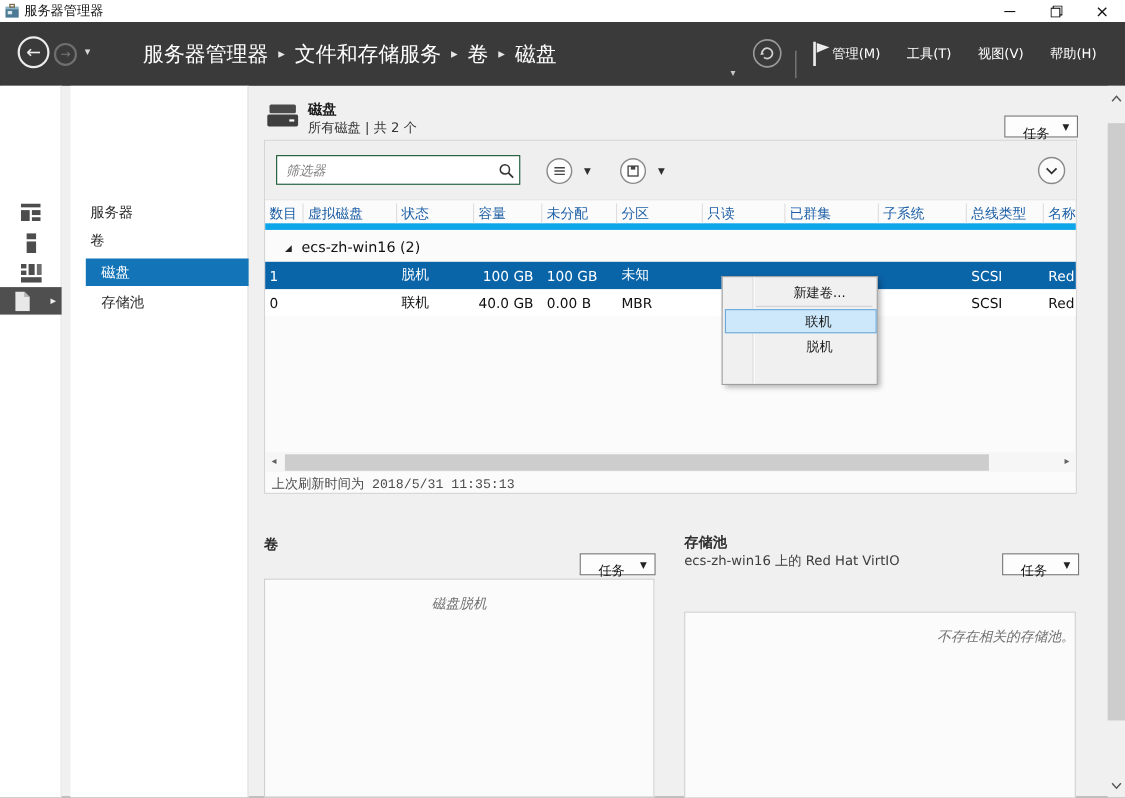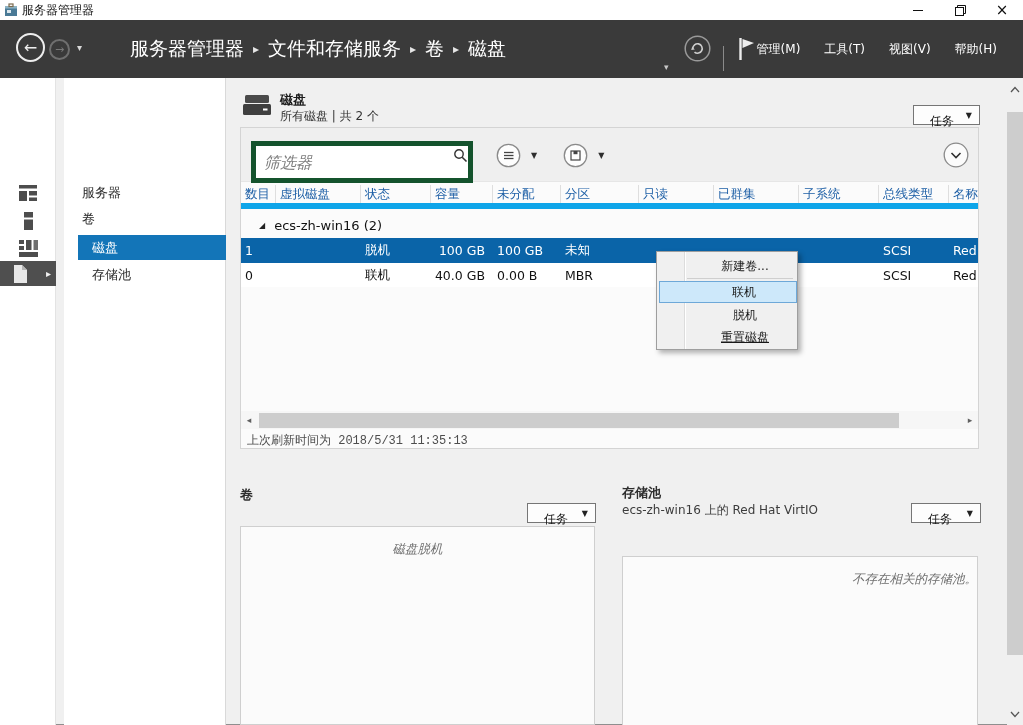--- a/index.html
+++ b/index.html
@@ -52,21 +52,21 @@
   .tasks-btn { position:absolute; height:20px; background:#fdfdfd; border:1px solid #767676; display:flex; align-items:center; font-size:12px; color:#111; }
   .tasks-btn .tl { margin-left:16px;margin-top:12px; }
   .tasks-btn .tc { margin-left:auto; margin-right:7px; font-size:8px; color:#222; }
   #tasks-top { left:913px; top:105px; width:67px; }
   #tasks-vol { left:527px; top:503px; width:69px; }
   #tasks-pool { left:911px; top:503px; width:70px; }
 
   
   #disksbox { left:240px; top:127px; width:739px; height:322px; background:#fbfbfb; border:1px solid #d4d4d4; overflow:hidden; }
   #filterzone { position:absolute; left:0; top:0; width:100%; height:54px; background:#efefef; border-bottom:1px solid #e6e6e6; }
-  #filter-input { position:absolute; left:10px; top:13px; width:222px; height:42px; border:5px solid #14532d; background:#fff; font-size:16px; padding:0 26px 0 8px; font-family:inherit; }
+  #filter-input { position:absolute; left:10px; top:13px; width:222px; height:27px; border:1px solid #14532d; background:#fff; font-size:12px; padding:0 26px 0 8px; font-family:inherit; }
   #filter-input::placeholder { font-style:italic; color:#7d7d7d; opacity:1; }
   #search-ic { position:absolute; left:212px; top:20px; }
   .tool-caret { font-size:8px; color:#2e2e2e; }
   #toolbtns { position:absolute; left:255px; top:15px; display:flex; align-items:center; }
 
   #collapse-btn { position:absolute; left:702px; top:14px; }
 
   .trow { position:absolute; left:0; width:768px; display:flex; align-items:center; }
   .cell { flex:0 0 auto; padding-left:4px; white-space:nowrap; overflow:hidden; font-size:12.5px; display:flex; align-items:center; height:100%; }
   .w0{width:35px}.w1{width:85px}.w2{width:70px}.w3{width:62px}.w4{width:68px}
@@ -326,23 +326,20 @@
   <div class="mitem" style="top:3px">
       <span>新建卷...</span>
     </div>
   <div id="msep"></div>
   <div id="mi-online" class="mitem" style="top:29px">
       <span>联机</span>
     </div>
   <div class="mitem" style="top:52px">
       <span>脱机</span>
     </div>
-  <div id="mi-reset" class="mitem" style="top:74px">
-      <span>重置磁盘</span>
-    </div>
 </div>
 
 <div class="panel-h" style="left:240px;top:486px">卷</div>
 <div id="tasks-vol" class="tasks-btn">
   <span class="tl">任务</span>
   <span class="tc">▼</span>
 </div>
 <div id="vol-box" class="abs">
   <span class="empty-msg">磁盘脱机</span>
 </div>

